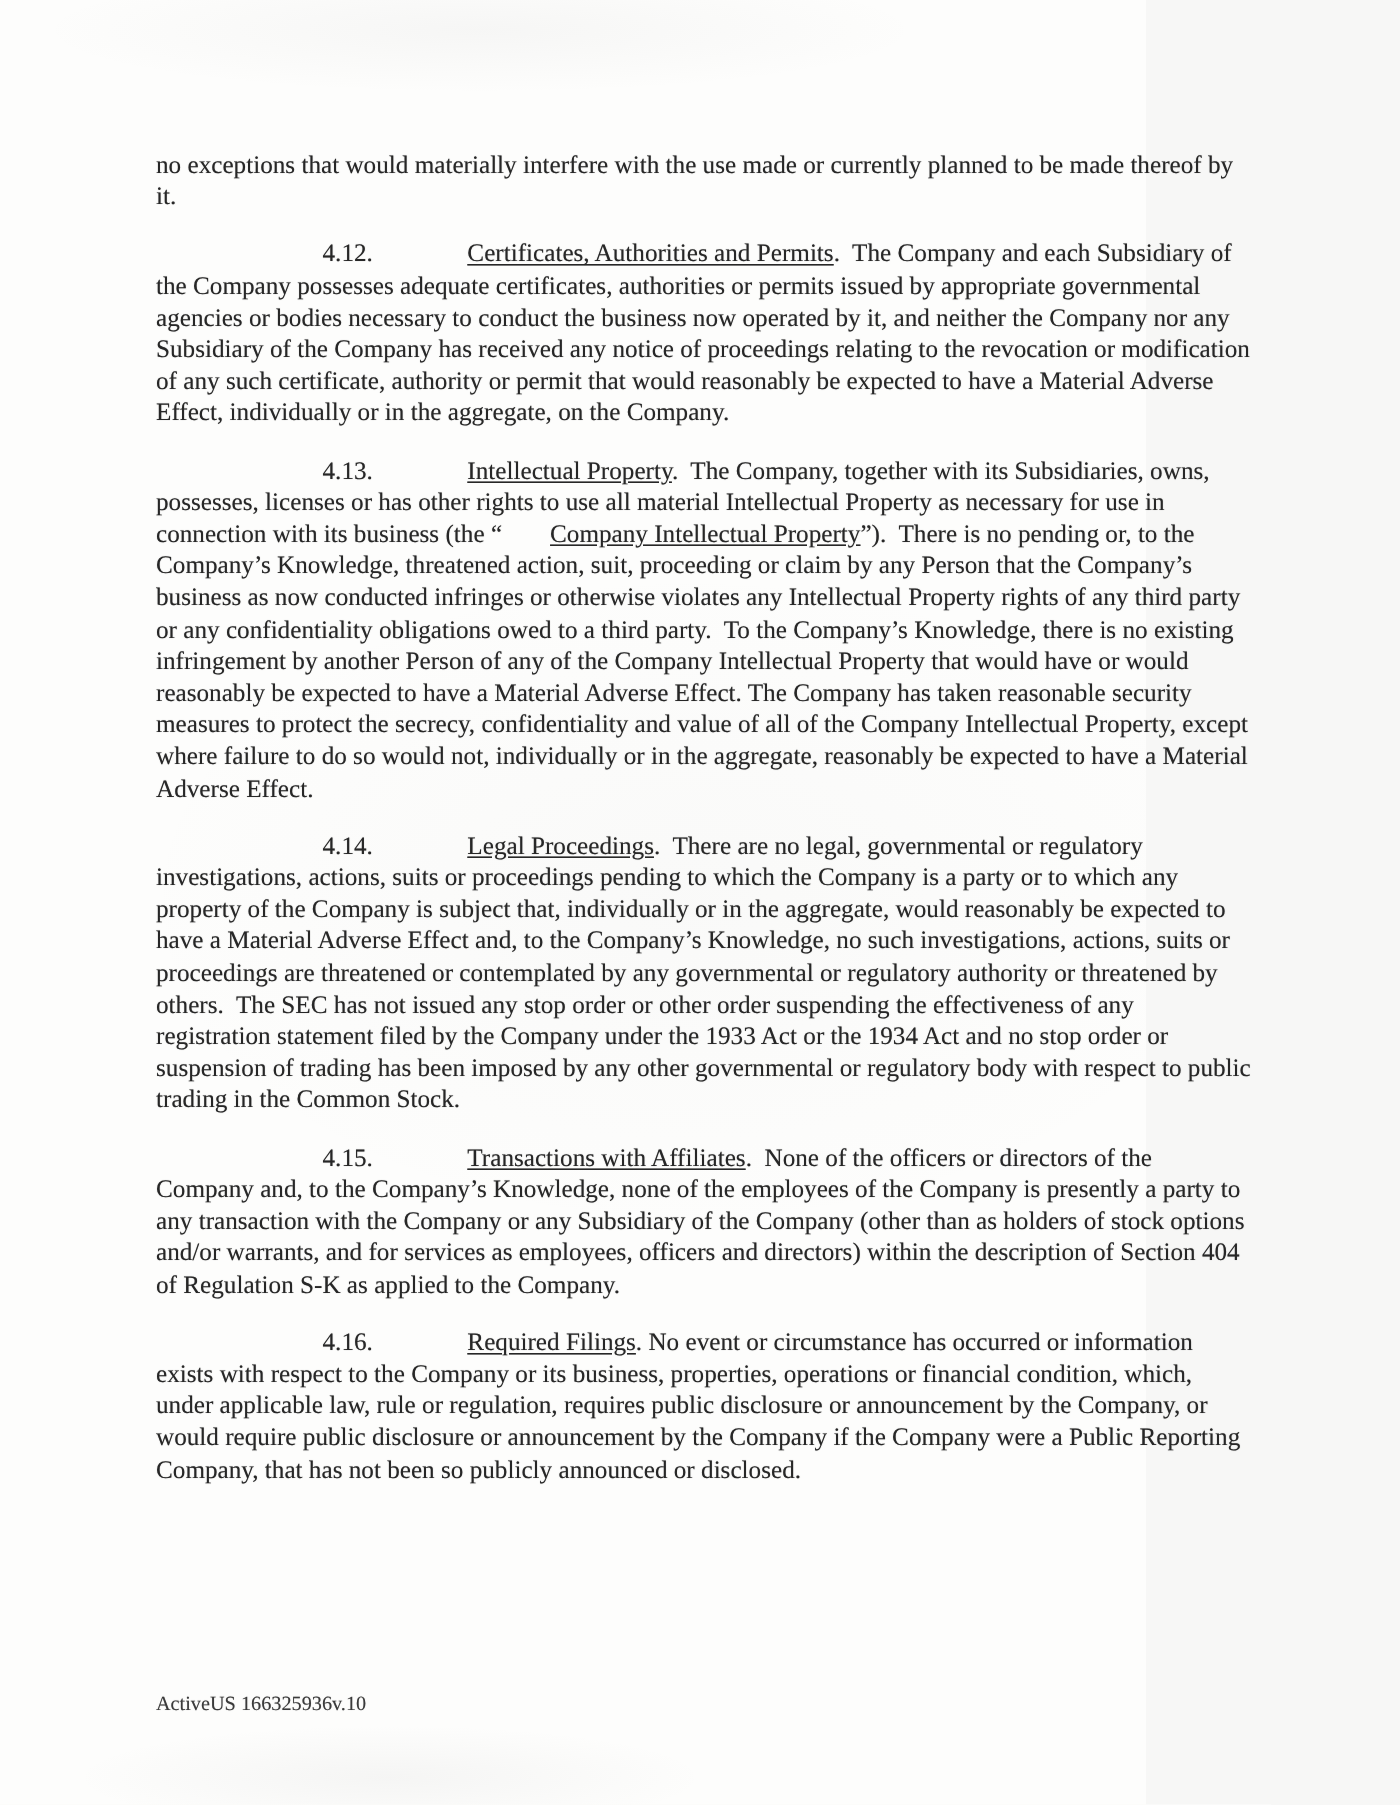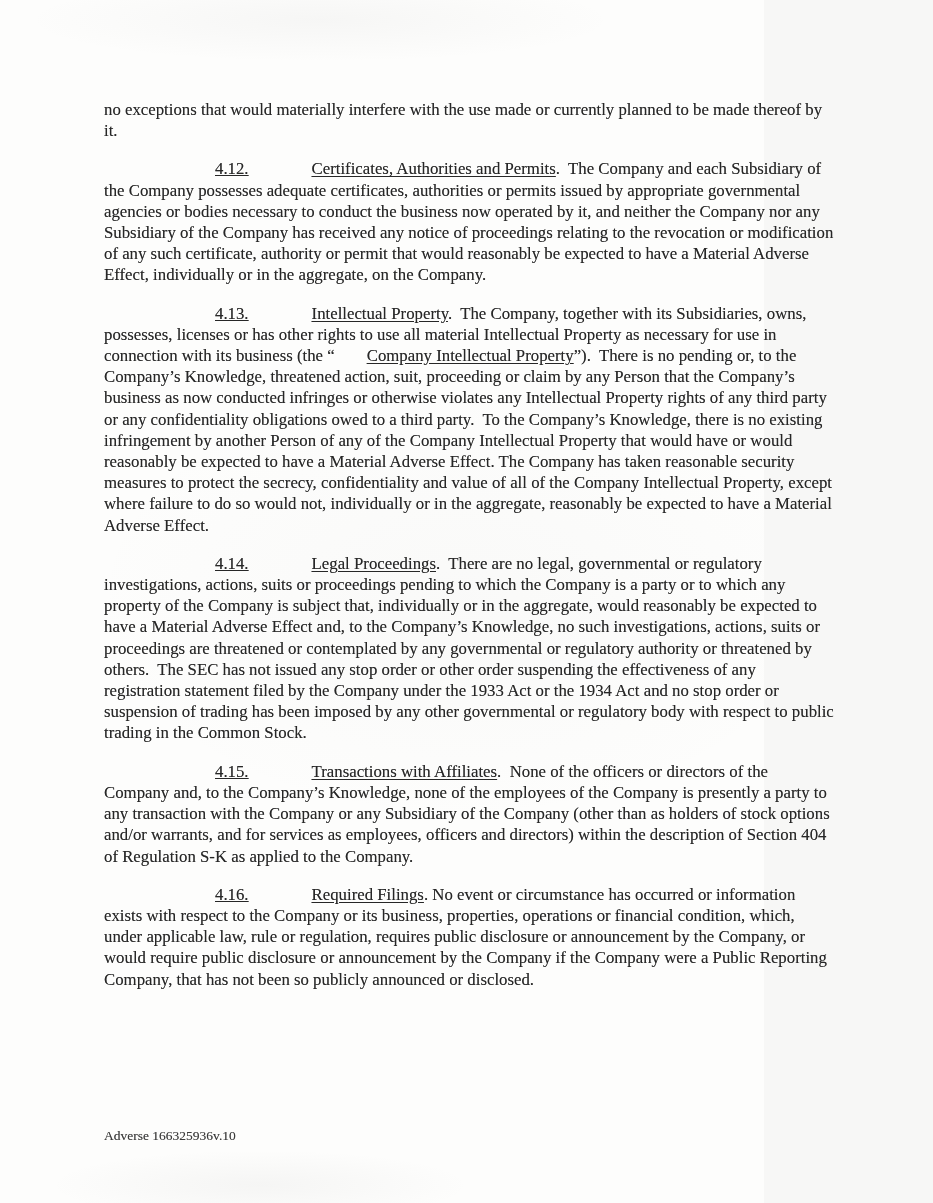--- a/index.html
+++ b/index.html
@@ -29,21 +29,21 @@
     left: 104px; top: 99px;
     width: 730px;
     font-size: 16.8px;
     line-height: 21.2px;
     color: #272727;
     text-shadow: 0 0 0.6px rgba(70,70,70,0.55);
     text-align: left;
   }
   .content p { margin: 0 0 17px 0; }
   .content p.numbered { text-indent: 111px; }
-  .num { padding-right: 31px; text-decoration: underline; }
+  .num { padding-right: 31px; }
   .u { text-decoration: underline; text-underline-offset: 2px; margin-left: 32px; }
   .footer {
     position: absolute;
     left: 104px; top: 1128px;
     font-size: 13.5px;
     color: #3b3b3b;
     text-shadow: 0 0 0.5px rgba(80,80,80,0.5);
   }
 </style>
 </head>
@@ -51,14 +51,14 @@
 
 <div class="page">
   <div class="content">
       <p><span>no exceptions that would materially interfere with the use made or currently planned to be made thereof by it.</span></p>
       <p class="numbered"><span class="num">4.12.</span><span class="u">Certificates, Authorities and Permits</span><span>.&nbsp; The Company and each Subsidiary of the Company possesses adequate certificates, authorities or permits issued by appropriate governmental agencies or bodies necessary to conduct the business now operated by it, and neither the Company nor any Subsidiary of the Company has received any notice of proceedings relating to the revocation or modification of any such certificate, authority or permit that would reasonably be expected to have a Material Adverse Effect, individually or in the aggregate, on the Company.</span></p>
       <p class="numbered"><span class="num">4.13.</span><span class="u">Intellectual Property</span><span>.&nbsp; The Company, together with its Subsidiaries, owns, possesses, licenses or has other rights to use all material Intellectual Property as necessary for use in connection with its business (the “</span><span class="u">Company Intellectual Property</span><span>”).&nbsp; There is no pending or, to the Company’s Knowledge, threatened action, suit, proceeding or claim by any Person that the Company’s business as now conducted infringes or otherwise violates any Intellectual Property rights of any third party or any confidentiality obligations owed to a third party.&nbsp; To the Company’s Knowledge, there is no existing infringement by another Person of any of the Company Intellectual Property that would have or would reasonably be expected to have a Material Adverse Effect. The Company has taken reasonable security measures to protect the secrecy, confidentiality and value of all of the Company Intellectual Property, except where failure to do so would not, individually or in the aggregate, reasonably be expected to have a Material Adverse Effect.</span></p>
       <p class="numbered"><span class="num">4.14.</span><span class="u">Legal Proceedings</span><span>.&nbsp; There are no legal, governmental or regulatory investigations, actions, suits or proceedings pending to which the Company is a party or to which any property of the Company is subject that, individually or in the aggregate, would reasonably be expected to have a Material Adverse Effect and, to the Company’s Knowledge, no such investigations, actions, suits or proceedings are threatened or contemplated by any governmental or regulatory authority or threatened by others.&nbsp; The SEC has not issued any stop order or other order suspending the effectiveness of any registration statement filed by the Company under the 1933 Act or the 1934 Act and no stop order or suspension of trading has been imposed by any other governmental or regulatory body with respect to public trading in the Common Stock.</span></p>
       <p class="numbered"><span class="num">4.15.</span><span class="u">Transactions with Affiliates</span><span>.&nbsp; None of the officers or directors of the Company and, to the Company’s Knowledge, none of the employees of the Company is presently a party to any transaction with the Company or any Subsidiary of the Company (other than as holders of stock options and/or warrants, and for services as employees, officers and directors) within the description of Section 404 of Regulation S-K as applied to the Company.</span></p>
       <p class="numbered"><span class="num">4.16.</span><span class="u">Required Filings</span><span>. No event or circumstance has occurred or information exists with respect to the Company or its business, properties, operations or financial condition, which, under applicable law, rule or regulation, requires public disclosure or announcement by the Company, or would require public disclosure or announcement by the Company if the Company were a Public Reporting Company, that has not been so publicly announced or disclosed.</span></p>
     </div>
-  <div class="footer">Adverse 166325936v.10</div>
+  <div class="footer">ActiveUS 166325936v.10</div>
 </div>
 
 </body></html>

